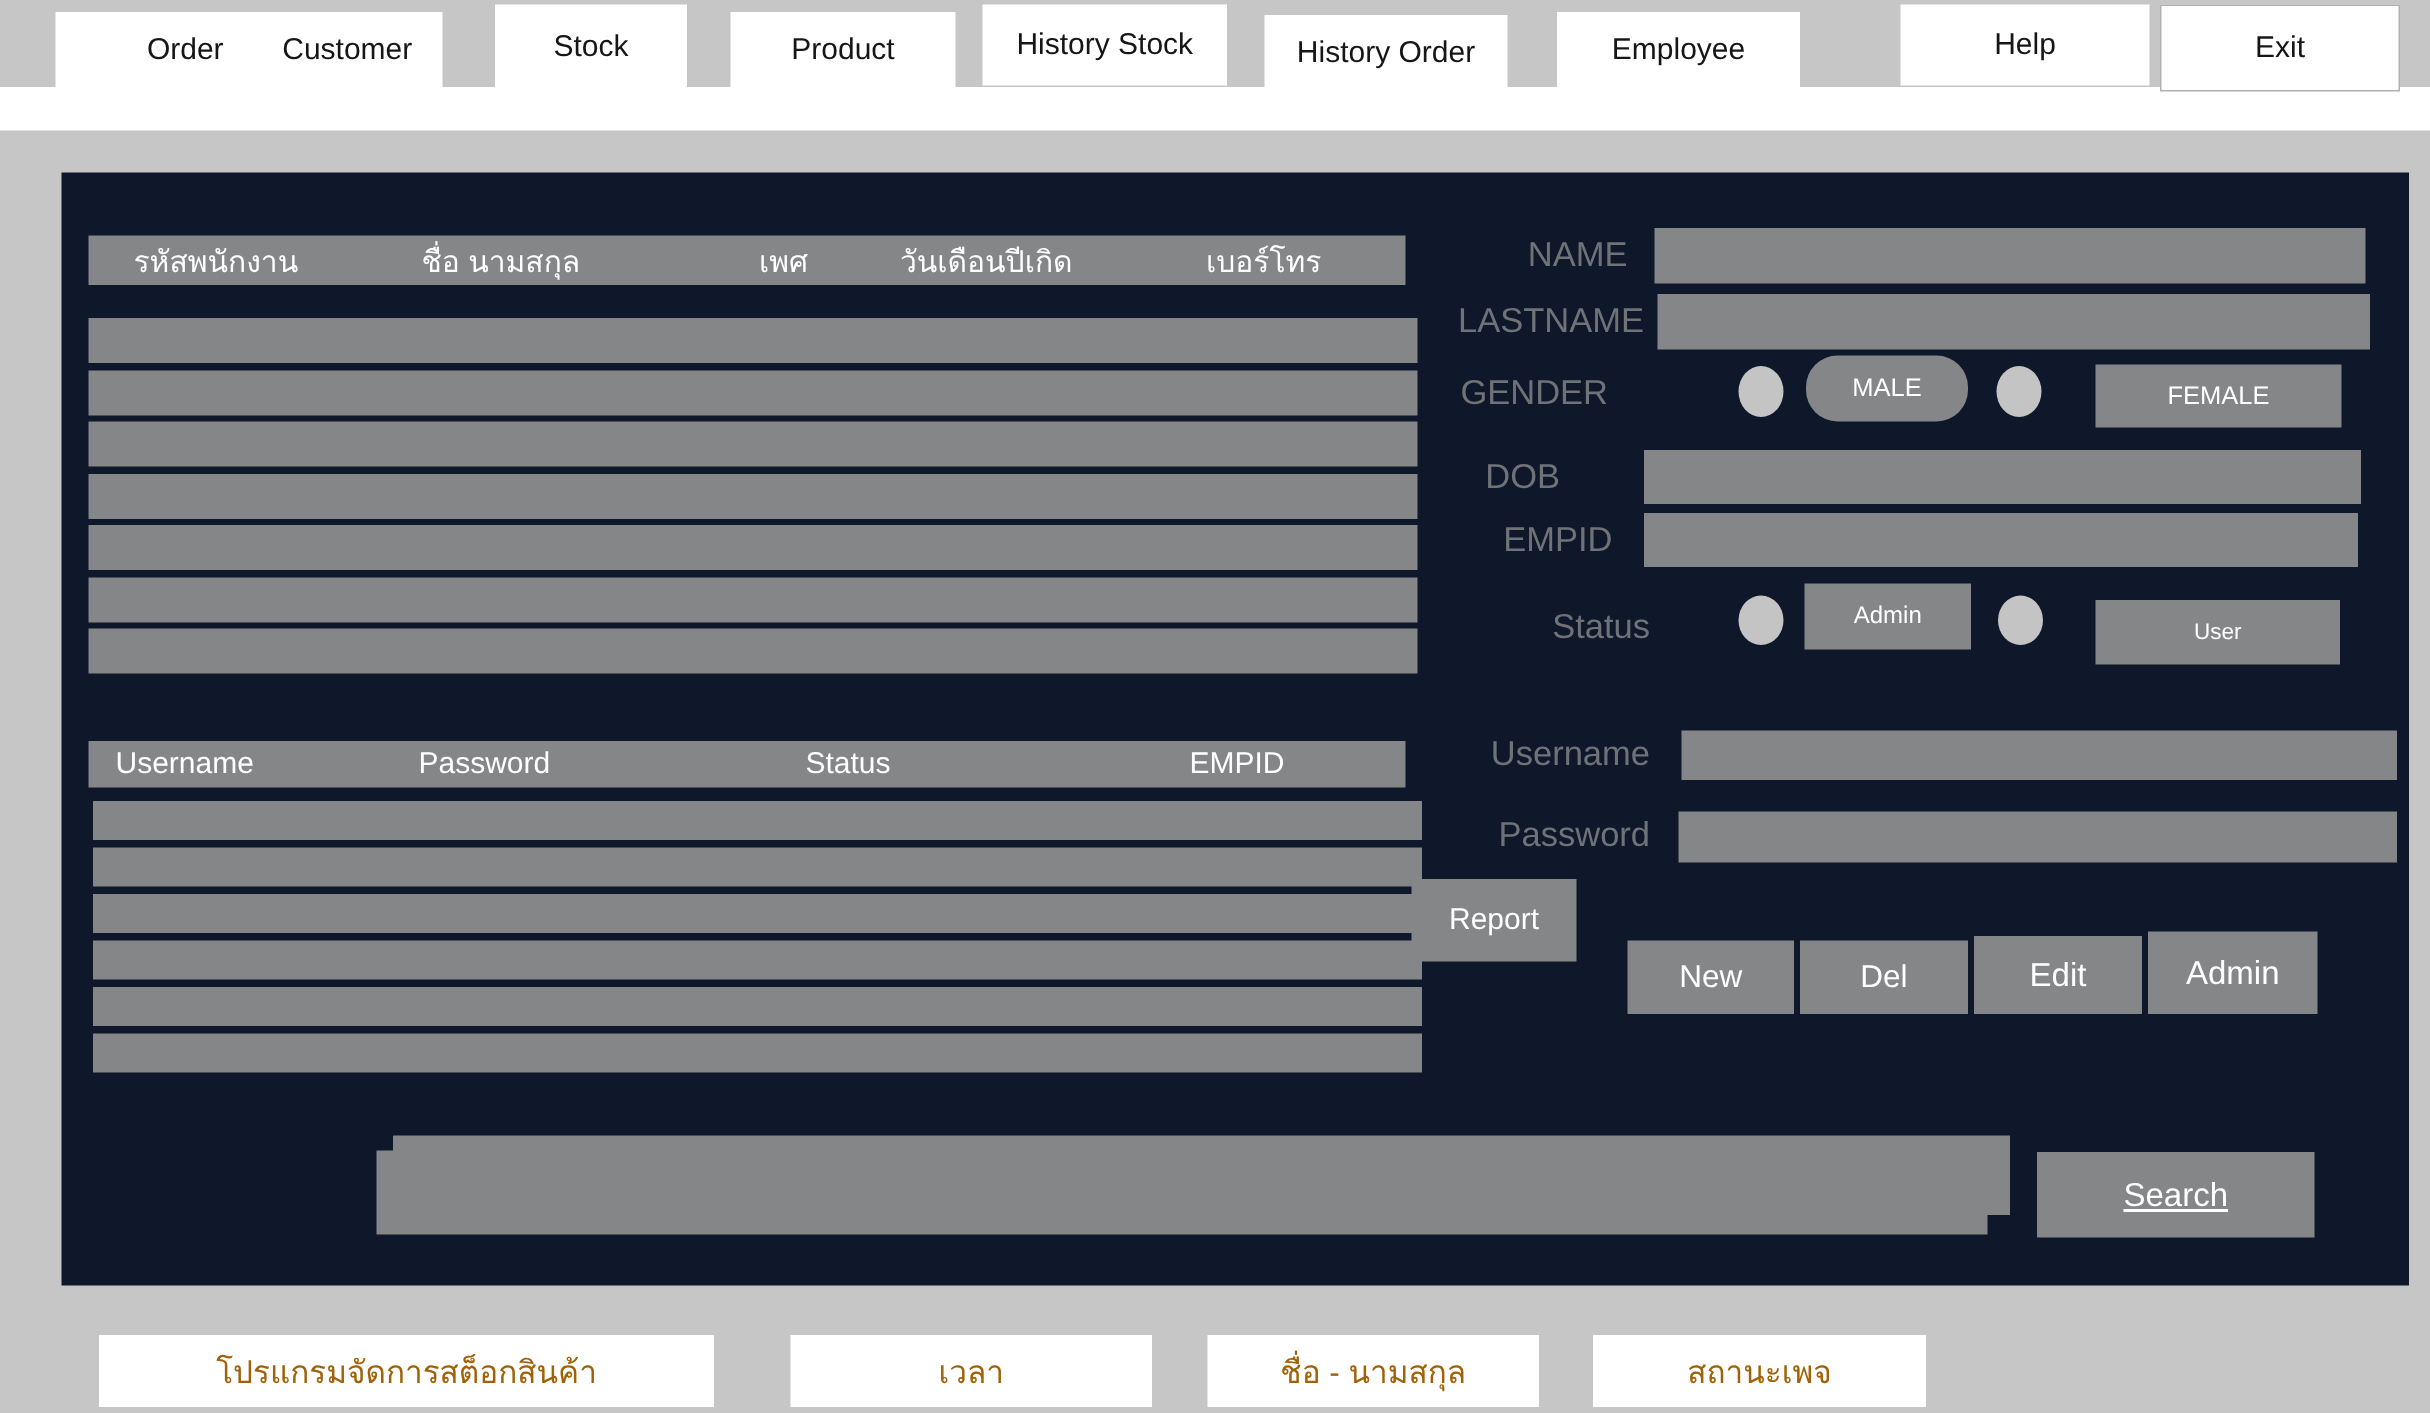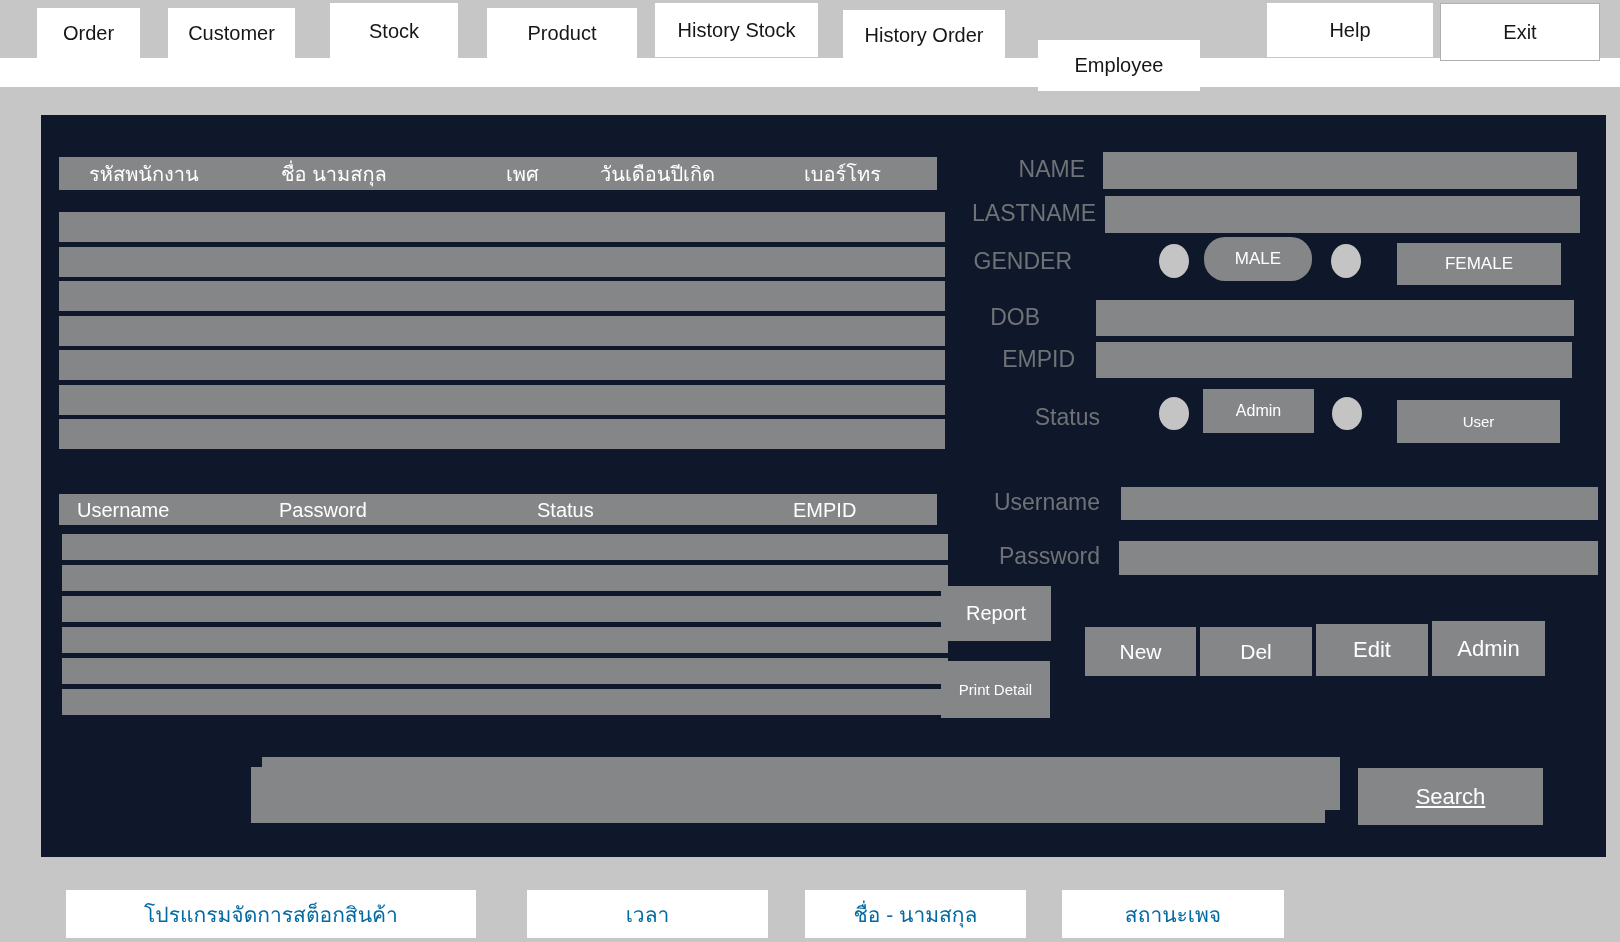--- a/index.html
+++ b/index.html
@@ -30,39 +30,39 @@
     text-align:right;
   }
   .gbtn{
     background:#848688;color:#ffffff;position:absolute;
     display:flex;align-items:center;justify-content:center;cursor:default;
   }
   .radio{
     position:absolute;background:#c4c4c4;border-radius:50%;
   }
   .botbox{
-    position:absolute;background:#ffffff;color:#0369a1;
+    position:absolute;background:#ffffff;color:#a16207;
     display:flex;align-items:center;justify-content:center;
     font-size:21px;top:890px;height:48px;white-space:nowrap;
   }
 </style>
 </head>
 <body>
 
 <div class="abs tabbar"></div>
 <div class="abs strip"></div>
 <div class="abs mainbg"></div>
 
-<div class="tab" style="left:37px;top:8px;width:103px;height:51px;">Order</div>
+<div class="tab" style="left:37px;top:8px;width:103px;height:51px;padding-left:35px;">Order</div>
 <div class="tab" style="left:168px;top:8px;width:127px;height:51px;">Customer</div>
 <div class="tab" style="left:330px;top:3px;width:128px;height:56px;">Stock</div>
 <div class="tab" style="left:487px;top:8px;width:150px;height:51px;">Product</div>
 <div class="tab" style="left:655px;top:3px;width:163px;height:54px;">History Stock</div>
 <div class="tab" style="left:843px;top:10px;width:162px;height:51px;">History Order</div>
-<div class="tab" style="left:1038px;top:8px;width:162px;height:51px;margin-top:32px;">Employee</div>
+<div class="tab" style="left:1038px;top:8px;width:162px;height:51px;">Employee</div>
 <div class="tab" style="left:1267px;top:3px;width:166px;height:54px;">Help</div>
 <div class="tab" style="left:1440px;top:3px;width:158px;height:56px;border:1px solid #b0b0b0;">Exit</div>
 
 <div class="abs panel">
 
   <div class="thead" style="left:18px;top:42px;width:878px;height:33px;">
     <span style="left:30px;">รหัสพนักงาน</span>
     <span style="left:222px;">ชื่อ นามสกุล</span>
     <span style="left:447px;">เพศ</span>
     <span style="left:541px;">วันเดือนปีเกิด</span>
@@ -111,21 +111,20 @@
   <div class="gbtn" style="left:1163px;top:122px;width:108px;height:44px;font-size:17px;border-radius:21px;">MALE</div>
   <div class="radio" style="left:1290px;top:129px;width:30px;height:34px;"></div>
   <div class="gbtn" style="left:1356px;top:128px;width:164px;height:42px;font-size:17px;">FEMALE</div>
 
   <div class="radio" style="left:1118px;top:282px;width:30px;height:33px;"></div>
   <div class="gbtn" style="left:1162px;top:274px;width:111px;height:44px;font-size:16px;">Admin</div>
   <div class="radio" style="left:1291px;top:282px;width:30px;height:33px;"></div>
   <div class="gbtn" style="left:1356px;top:285px;width:163px;height:43px;font-size:15px;">User</div>
 
   <div class="gbtn" style="left:900px;top:471px;width:110px;height:55px;font-size:20px;">Report</div>
-  <div class="gbtn" style="left:900px;top:546px;width:109px;height:57px;font-size:15px;">Print Detail</div>
   <div class="gbtn" style="left:1044px;top:512px;width:111px;height:49px;font-size:21px;">New</div>
   <div class="gbtn" style="left:1159px;top:512px;width:112px;height:49px;font-size:21px;">Del</div>
   <div class="gbtn" style="left:1275px;top:509px;width:112px;height:52px;font-size:22px;">Edit</div>
   <div class="gbtn" style="left:1391px;top:506px;width:113px;height:55px;font-size:22px;">Admin</div>
 
   <div class="gray" style="left:210px;top:652px;width:1074px;height:56px;"></div>
   <div class="gray" style="left:221px;top:642px;width:1078px;height:53px;"></div>
   <div class="gbtn" style="left:1317px;top:653px;width:185px;height:57px;font-size:22px;text-decoration:underline;">Search</div>
 
 </div>

